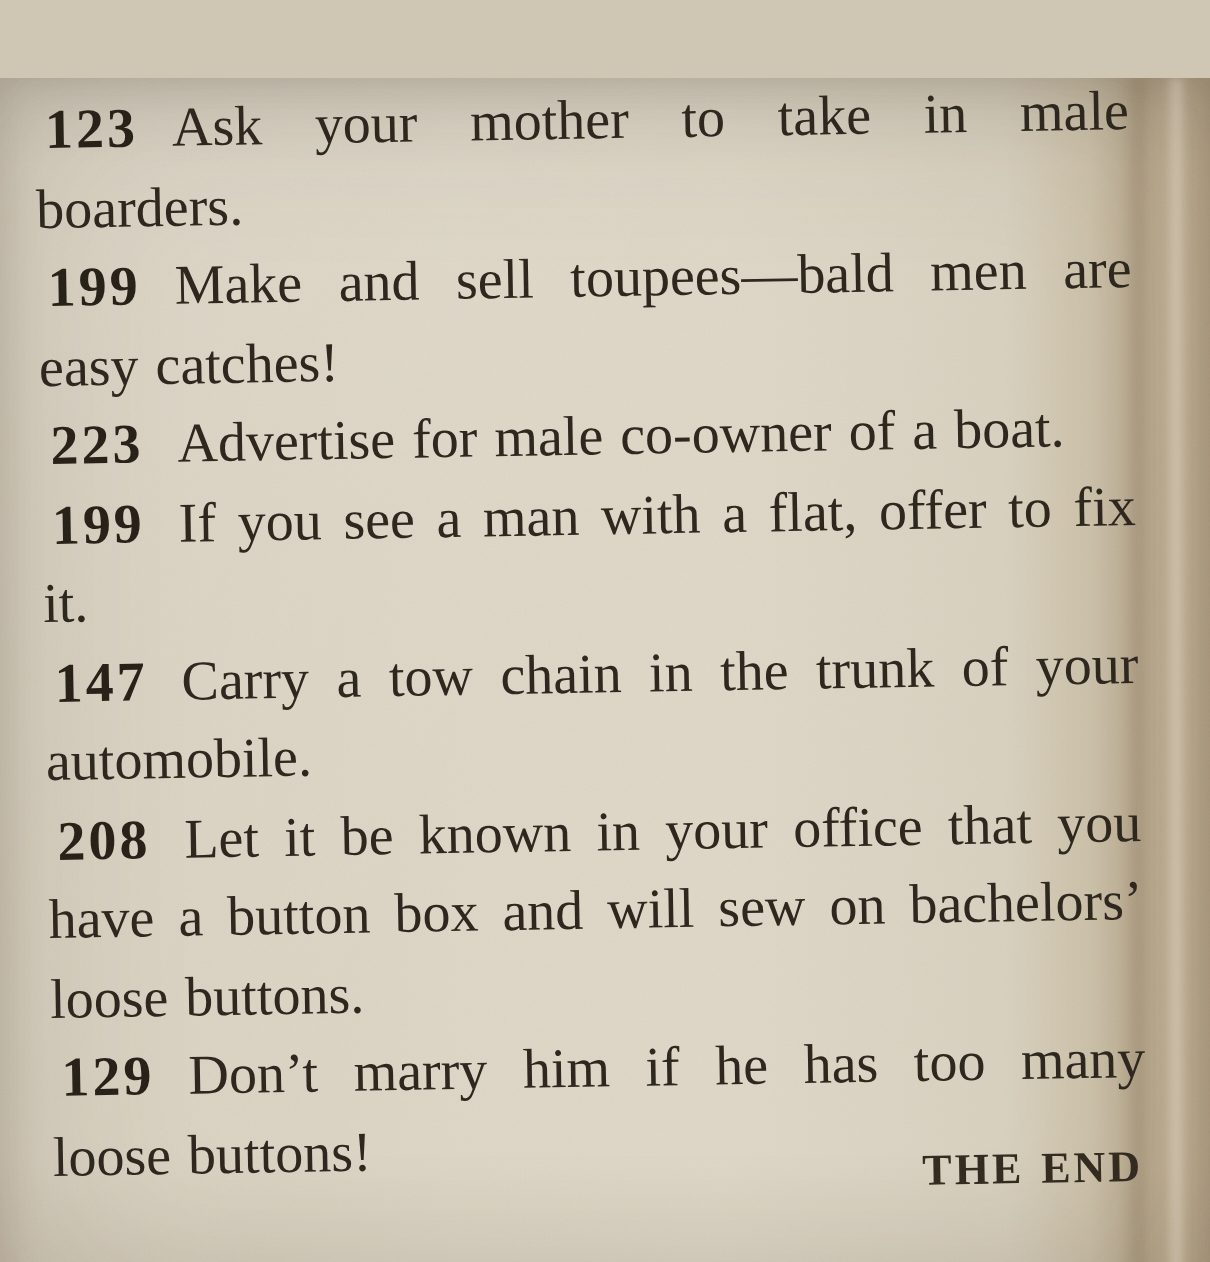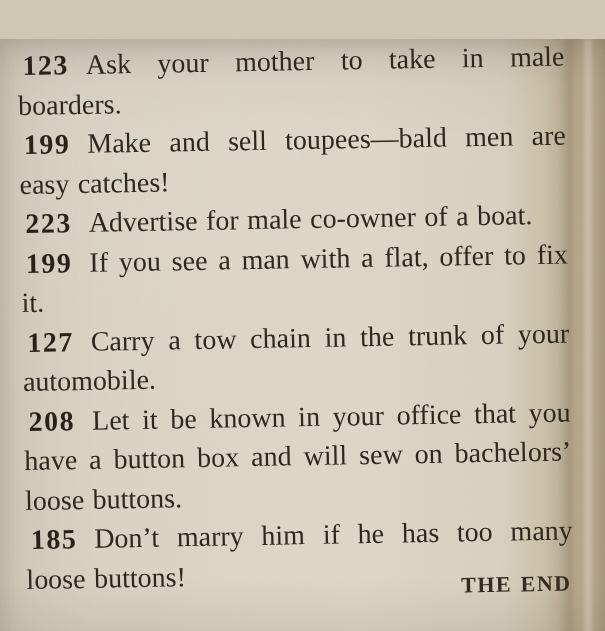--- a/index.html
+++ b/index.html
@@ -106,25 +106,25 @@
   <div class="text-block" id="text-block">
 
   <p class="item"><span class="num">123</span><span class="txt">Ask your mother to take in male boarders.</span></p>
 
   <p class="item"><span class="num">199</span><span class="txt">Make and sell toupees—bald men are easy catches!</span></p>
 
   <p class="item"><span class="num">223</span><span class="txt">Advertise for male co-owner of a boat.</span></p>
 
   <p class="item"><span class="num">199</span><span class="txt">If you see a man with a flat, offer to fix it.</span></p>
 
-  <p class="item"><span class="num">127</span><span class="txt">Carry a tow chain in the trunk of your automobile.</span></p>
+  <p class="item"><span class="num">147</span><span class="txt">Carry a tow chain in the trunk of your automobile.</span></p>
 
   <p class="item"><span class="num">208</span><span class="txt">Let it be known in your office that you have a button box and will sew on bachelors’ loose buttons.</span></p>
 
-  <p class="item"><span class="num">185</span><span class="txt">Don’t marry him if he has too many loose buttons!</span><span class="the-end">THE END</span></p>
+  <p class="item"><span class="num">129</span><span class="txt">Don’t marry him if he has too many loose buttons!</span><span class="the-end">THE END</span></p>
 </div>
 
   <svg class="grain" width="605" height="631">
     <filter id="noise">
       <feTurbulence type="fractalNoise" baseFrequency="0.9" numOctaves="2" stitchTiles="stitch"></feTurbulence>
       <feColorMatrix type="saturate" values="0"></feColorMatrix>
     </filter>
     <rect width="100%" height="100%" filter="url(#noise)" opacity="0.05"></rect>
   </svg>
 

